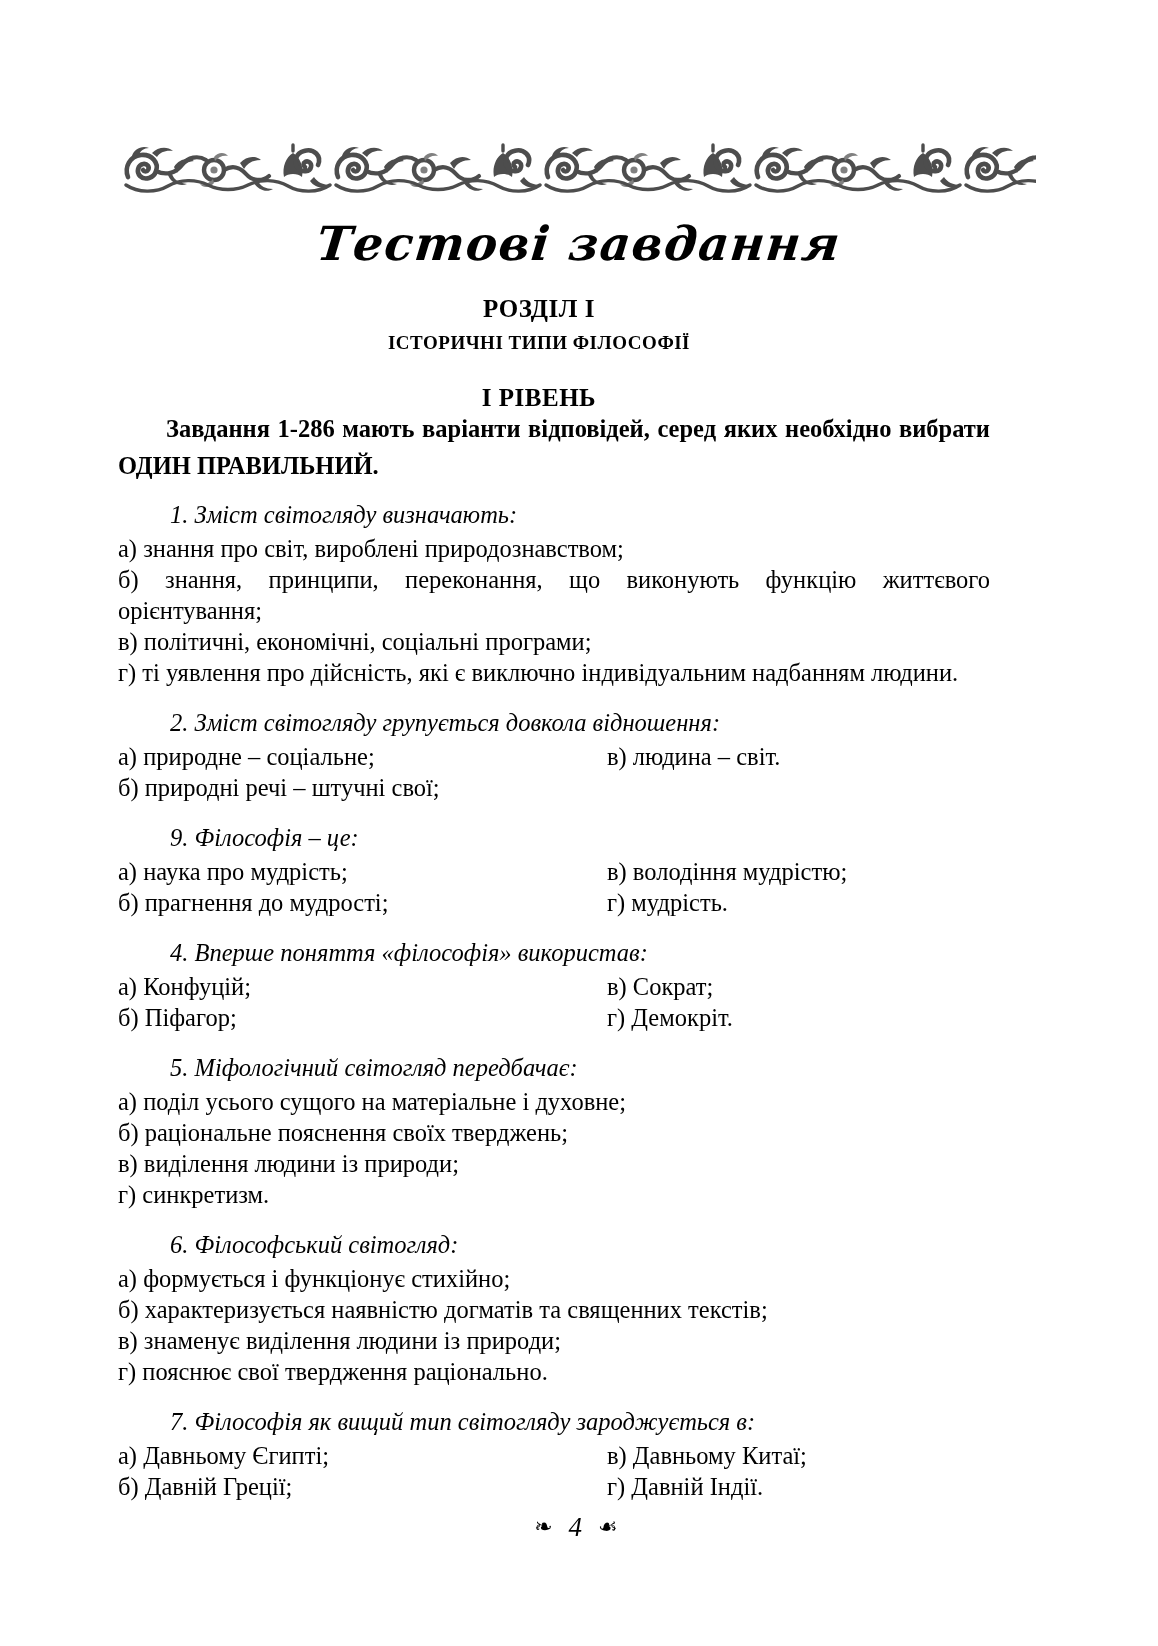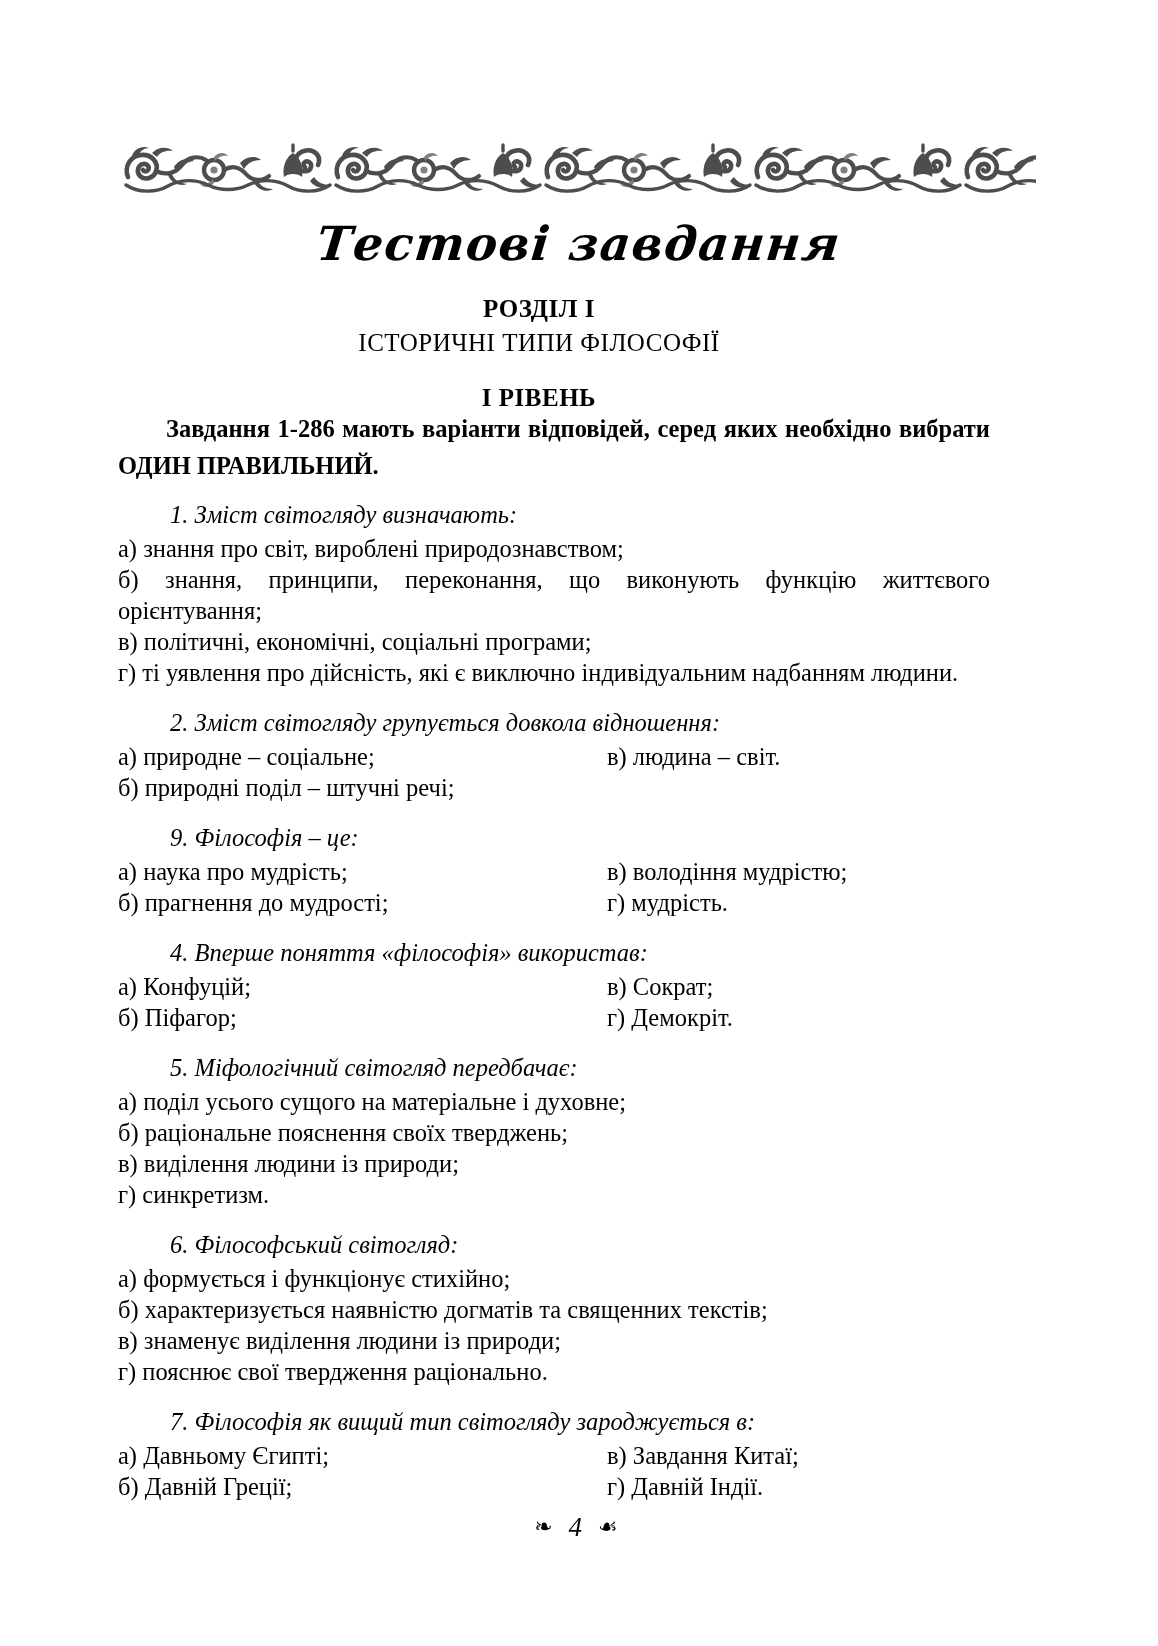--- a/index.html
+++ b/index.html
@@ -60,22 +60,22 @@
     width: 1078px;
     text-align: center;
   }
   .h-razdil {
     font-weight: 700;
     font-size: 25px;
     letter-spacing: 0.5px;
     line-height: 34px;
   }
   .h-type {
-    font-weight: 400;
-    font-size: 25px;
+    font-weight: 700;
+    font-size: 19px;
     letter-spacing: 0.5px;
     line-height: 34px;
   }
   .h-level {
     font-weight: 700;
     font-size: 25px;
     letter-spacing: 0.5px;
     margin-top: 24px;
   }
 
@@ -220,21 +220,21 @@
       <p class="opt justify">г) ті уявлення про дійсність, які є виключно індивідуальним надбанням людини.</p>
     </div>
 
     <div class="q-block">
       <p class="q-title">2. Зміст світогляду групується довкола відношення:</p>
       <div class="opt-row">
         <span class="col-a">а) природне – соціальне;</span>
         <span class="col-b">в) людина – світ.</span>
       </div>
       <div class="opt-row">
-        <span class="col-a">б) природні поділ – штучні речі;</span>
+        <span class="col-a">б) природні речі – штучні свої;</span>
         <span class="col-b"></span>
       </div>
     </div>
 
     <div class="q-block">
       <p class="q-title">9. Філософія – це:</p>
       <div class="opt-row">
         <span class="col-a">а) наука про мудрість;</span>
         <span class="col-b">в) володіння мудрістю;</span>
       </div>
@@ -269,21 +269,21 @@
       <p class="opt">а) формується і функціонує стихійно;</p>
       <p class="opt">б) характеризується наявністю догматів та священних текстів;</p>
       <p class="opt">в) знаменує виділення людини із природи;</p>
       <p class="opt">г) пояснює свої твердження раціонально.</p>
     </div>
 
     <div class="q-block">
       <p class="q-title">7. Філософія як вищий тип світогляду зароджується в:</p>
       <div class="opt-row">
         <span class="col-a">а) Давньому Єгипті;</span>
-        <span class="col-b">в) Завдання Китаї;</span>
+        <span class="col-b">в) Давньому Китаї;</span>
       </div>
       <div class="opt-row">
         <span class="col-a">б) Давній Греції;</span>
         <span class="col-b">г) Давній Індії.</span>
       </div>
     </div>
 
   </div>
 
   <div class="footer">

